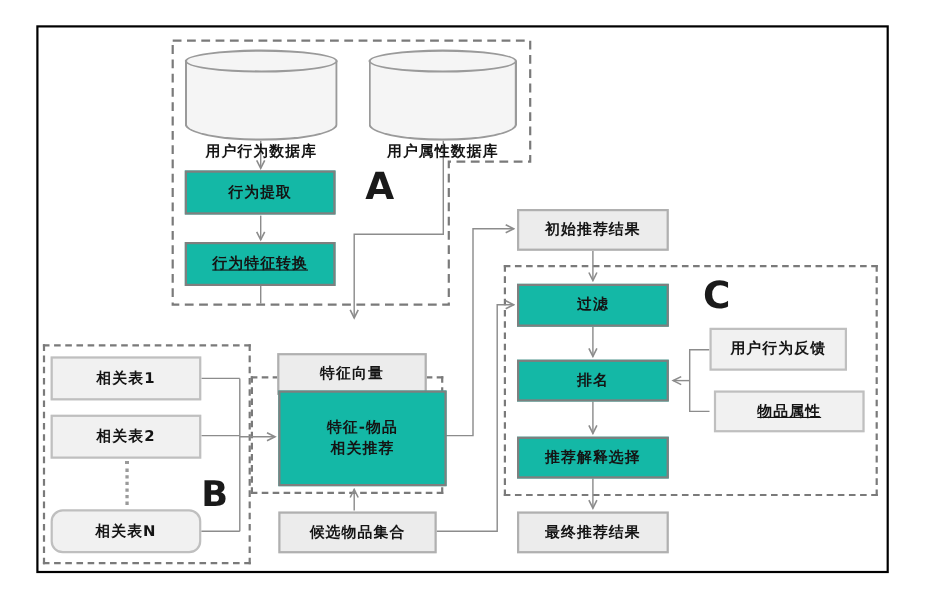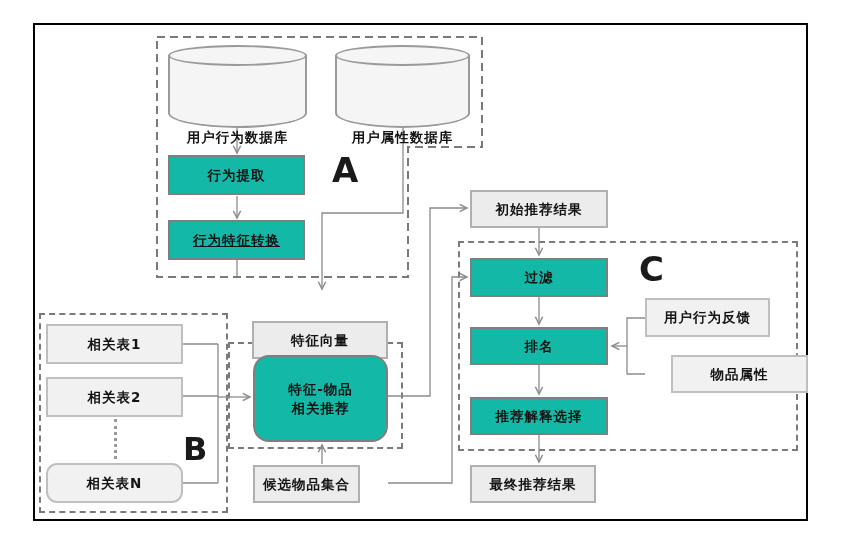--- a/index.html
+++ b/index.html
@@ -29,32 +29,32 @@
     font-size: 13.5px; font-weight: 600; color: #141414; letter-spacing: 1px;
     line-height: 1.35; white-space: nowrap;
   }
   .process { background: #14b8a6; border: 2px solid #7f7f7f; }
   .databox { background: #ececec; border: 2px solid #b0b0b0; }
   .inputbox { background: #f1f1f1; border: 2px solid #bfbfbf; }
 
   #n-behavior-extraction      { left: 168px; top: 155px; width: 137px; height: 40px; }
   #n-behavior-feature-conv    { left: 168px; top: 220px; width: 137px; height: 40px; text-decoration: underline; }
   #n-feature-vector           { left: 252px; top: 292px; width: 136px; height: 38px; margin-top: 29px; }
-  #n-feature-item-rec         { left: 253px; top: 355px; width: 135px; height: 87px; border-width: 2.5px; border-radius: 16px; }
-  #n-candidate-items          { left: 253px; top: 465px; width: 107px; height: 38px; }
+  #n-feature-item-rec         { left: 253px; top: 355px; width: 153px; height: 87px; border-width: 2.5px; }
+  #n-candidate-items          { left: 253px; top: 465px; width: 144px; height: 38px; }
   #n-related-1                { left: 46px;  top: 324px; width: 137px; height: 40px; }
   #n-related-2                { left: 46px;  top: 377px; width: 137px; height: 40px; }
   #n-related-n                { left: 46px;  top: 463px; width: 137px; height: 40px; border-radius: 11px; }
   #n-initial-results          { left: 470px; top: 190px; width: 138px; height: 38px; }
   #n-filter                   { left: 470px; top: 258px; width: 138px; height: 39px; }
   #n-ranking                  { left: 470px; top: 327px; width: 138px; height: 38px; }
   #n-explanation              { left: 470px; top: 397px; width: 138px; height: 38px; }
-  #n-final-results            { left: 470px; top: 465px; width: 126px; height: 38px; }
+  #n-final-results            { left: 470px; top: 465px; width: 138px; height: 38px; }
   #n-user-feedback            { left: 645px; top: 298px; width: 125px; height: 39px; }
-  #n-item-attrs               { left: 671px; top: 355px; width: 137px; height: 38px; }
+  #n-item-attrs               { left: 649px; top: 355px; width: 137px; height: 38px; text-decoration: underline; }
 
   .group-label {
     position: absolute; z-index: 12; font-weight: bold; color: #1a1a1a;
     font-size: 32px; letter-spacing: 0;
   }
   #label-a { left: 332px; top: 150px; }
   #label-b { left: 183px; top: 430px; }
   #label-c { left: 639px; top: 249px; }
 
   .cylinder { position: absolute; z-index: 10; }

